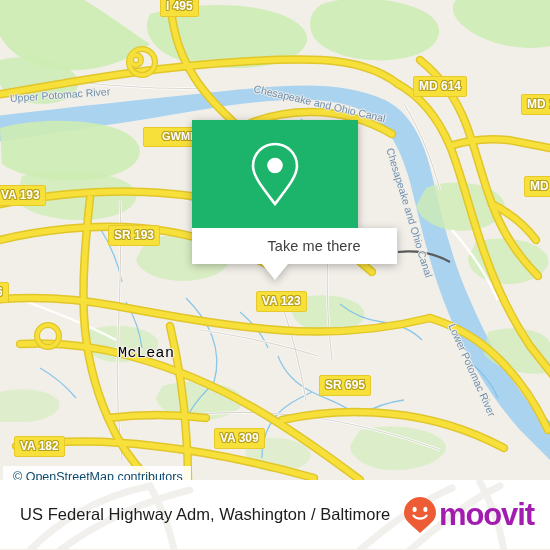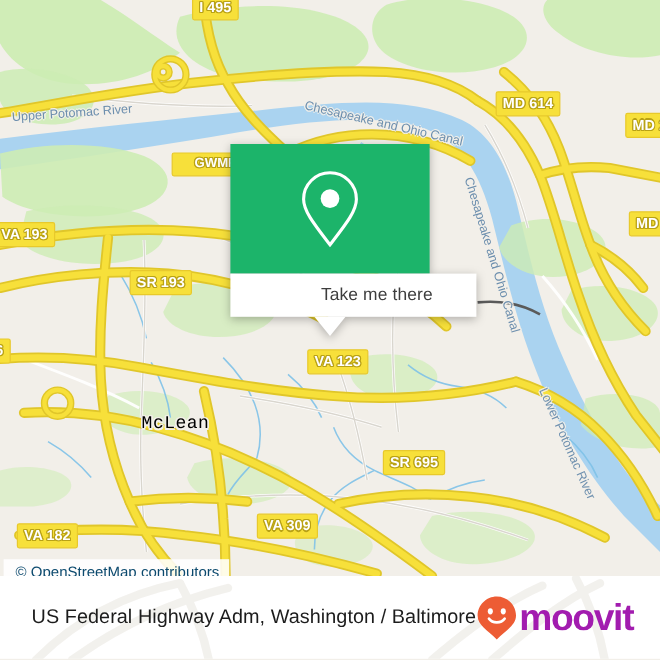--- a/index.html
+++ b/index.html
@@ -135,21 +135,21 @@
   }
   #footer-bar {
     position: absolute;
     left: 0;
     top: 480px;
     width: 550px;
     height: 69px;
     background: #ffffff;
     display: flex;
     align-items: center;
-    justify-content: center;
+    justify-content: space-between;
     padding: 0 16px 0 20px;
     box-sizing: border-box;
     z-index: 31;
     overflow: hidden;
   }
   #footer-ghost {
     position: absolute;
     left: 0; top: 0;
     width: 550px; height: 70px;
     opacity: 0.5;

